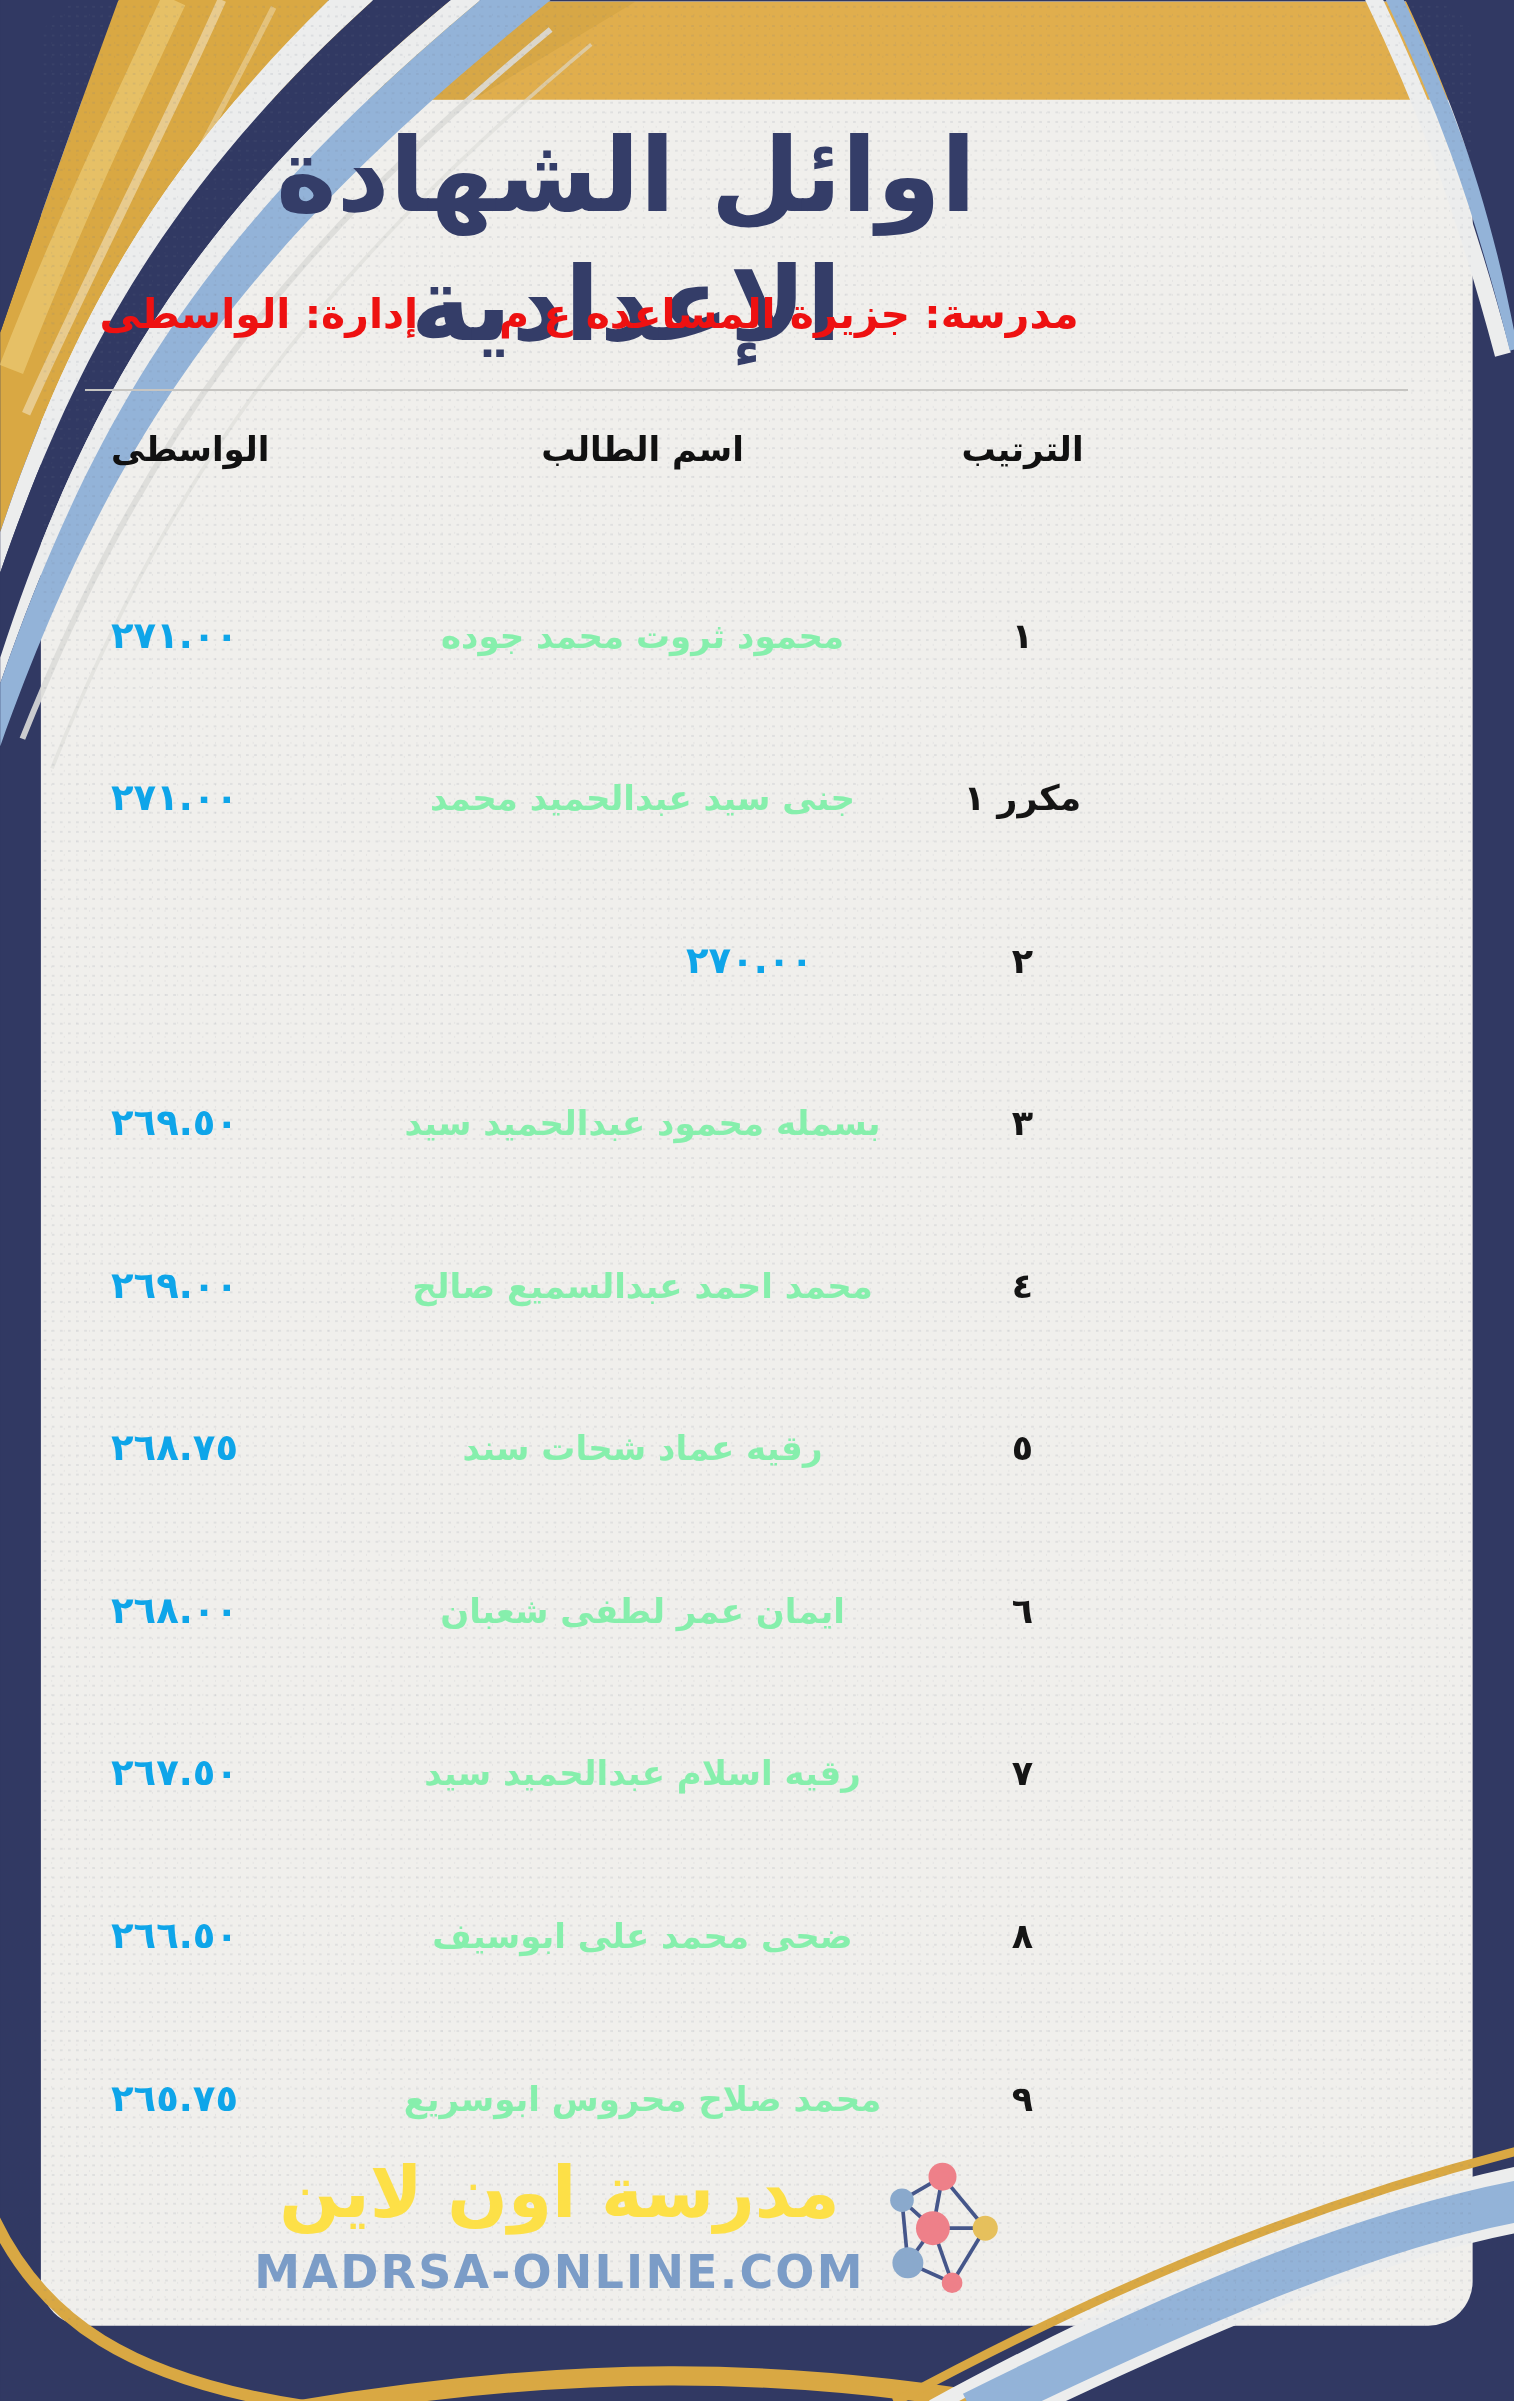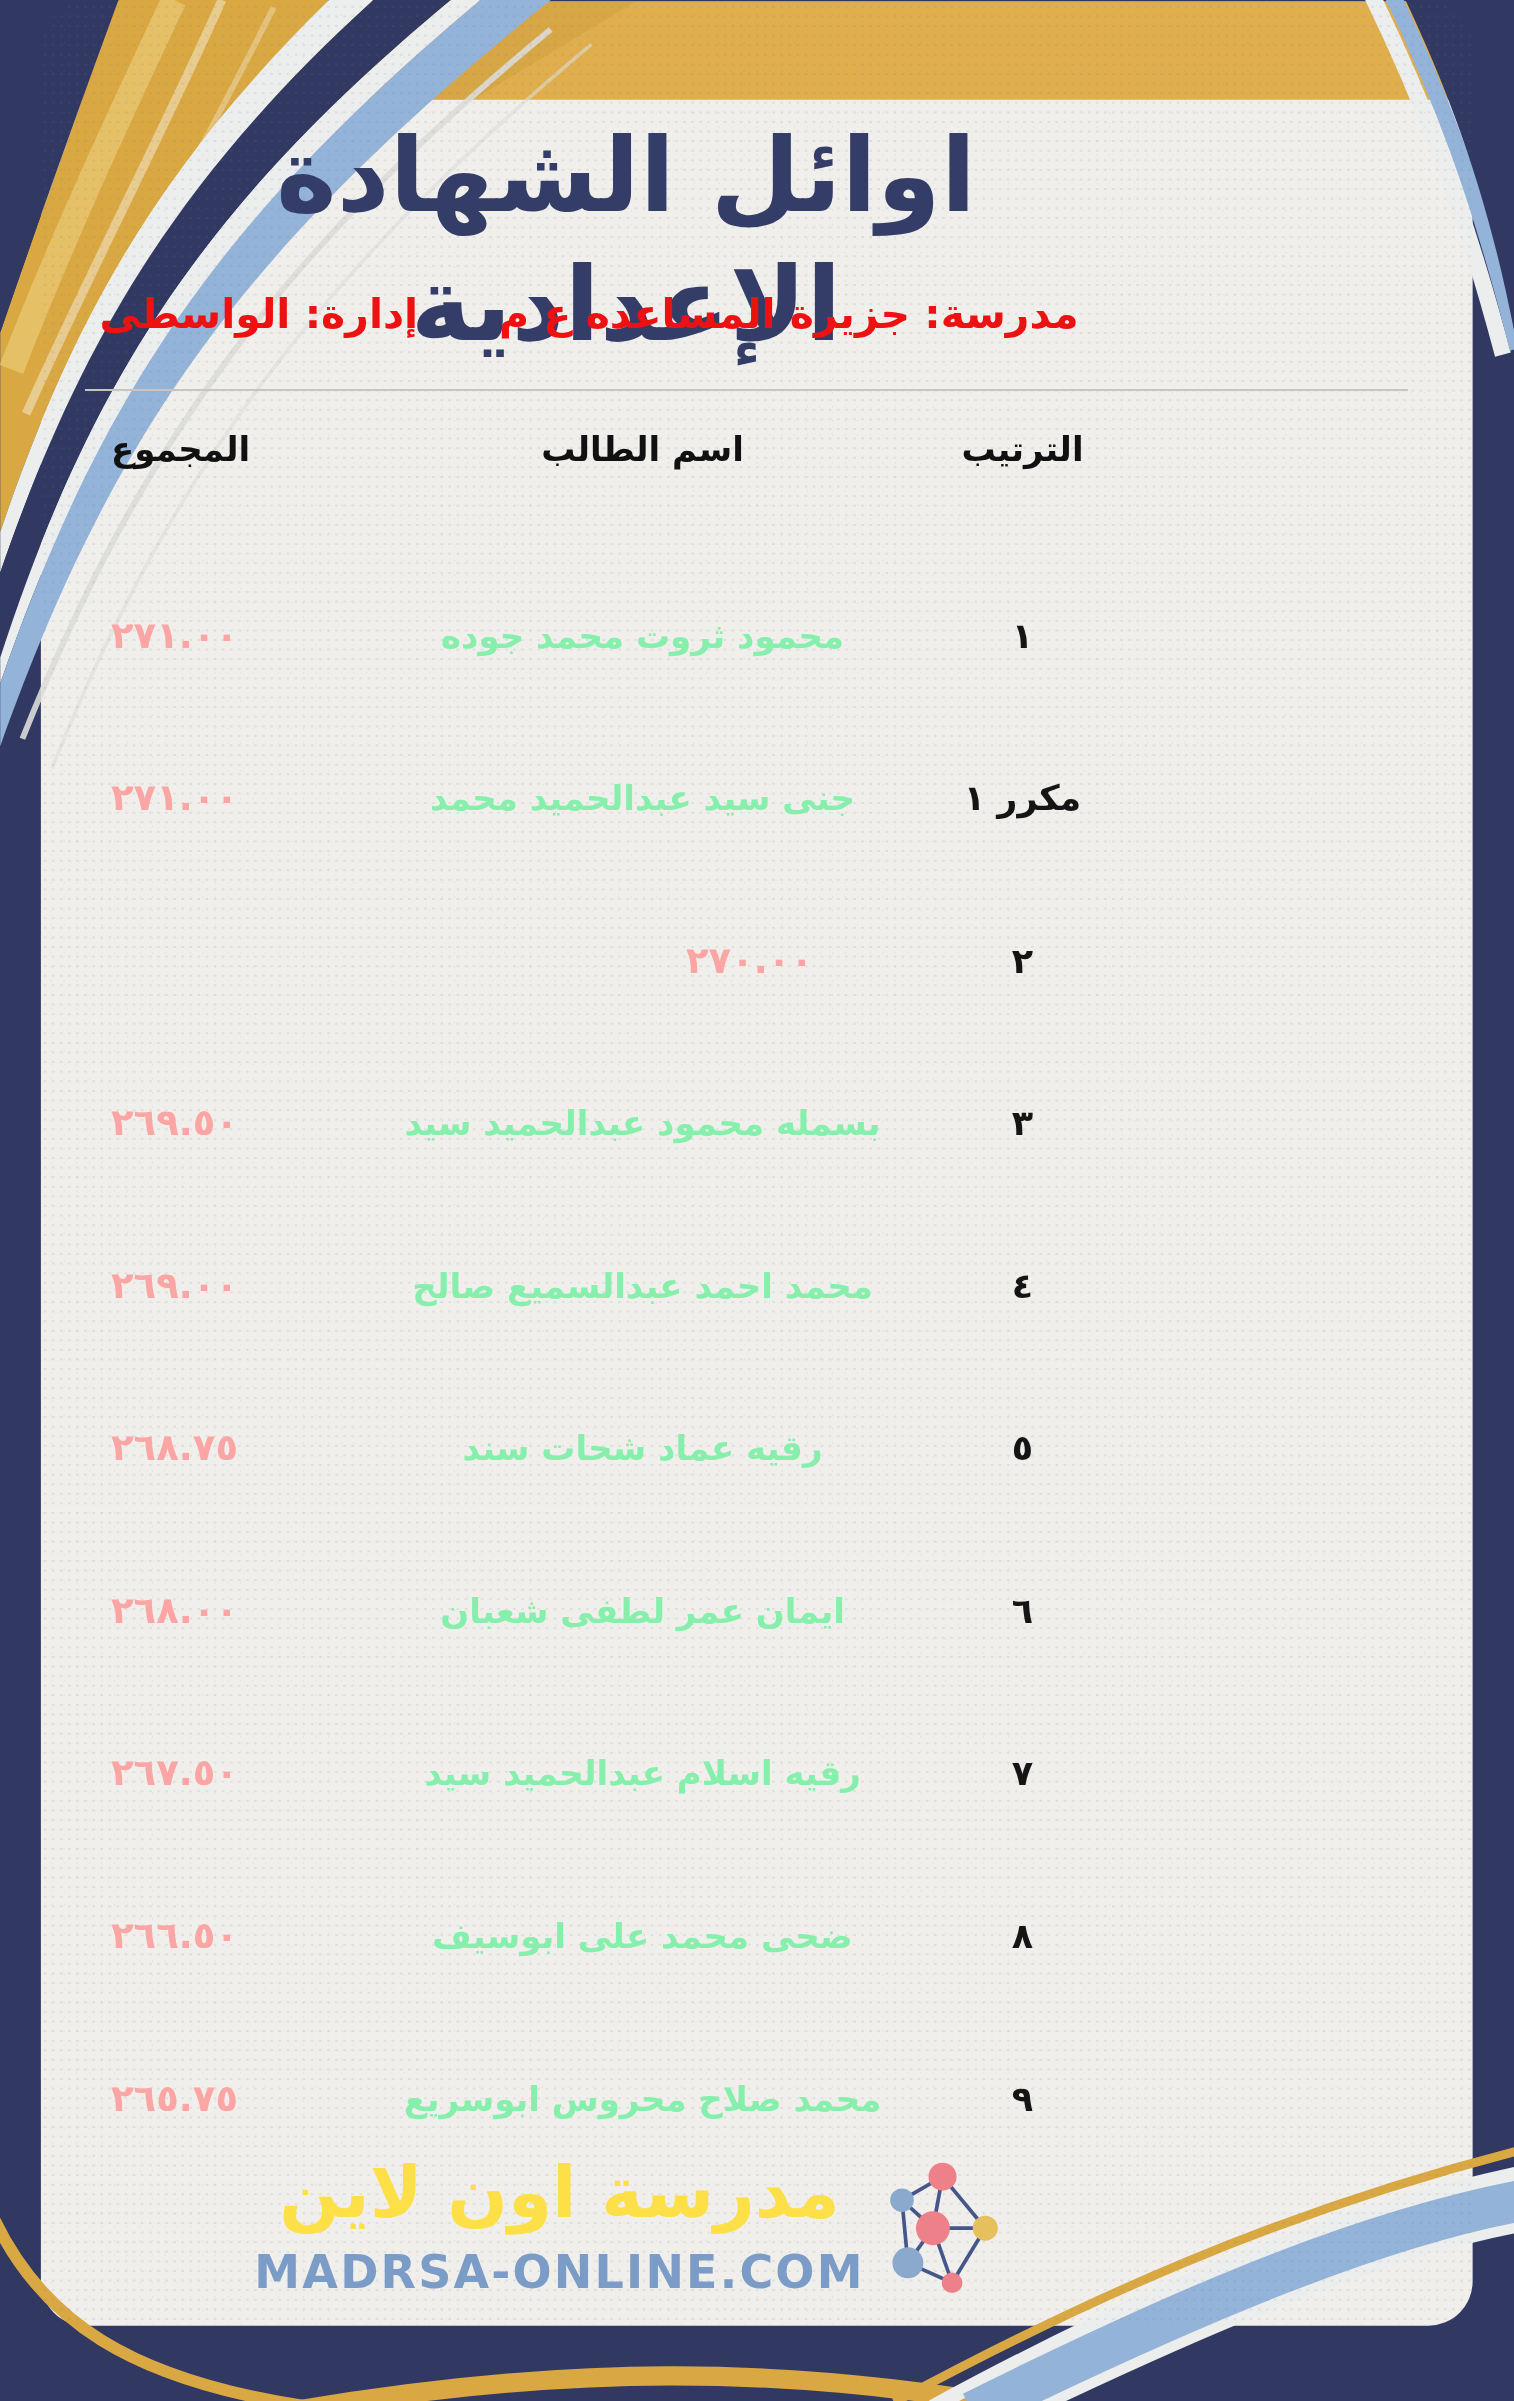--- a/index.html
+++ b/index.html
@@ -73,21 +73,21 @@
   }
   .t-row {
     position: absolute;
     left: 0; right: 0;
     display: flex;
     align-items: baseline;
   }
   .t-row.header { top: 14.8px; }
   .cell.rank  { width: 185px; text-align: center; font-size: 35px; font-weight: bold; color: #151515; }
   .cell.name  { flex: 1; text-align: center; font-size: 34px; font-weight: bold; color: #86efac; }
-  .cell.total { width: 244px; text-align: left; font-size: 37px; font-weight: bold; color: #fca5a5; }
+  .cell.total { width: 244px; text-align: left; font-size: 37px; font-weight: bold; color: #0ea5e9; }
   .t-row.header .cell { font-size: 34px; color: #111; }
   .t-row .name.underlined { text-decoration: underline; text-underline-offset: 7.4px; }
   .footer-brand {
     position: absolute;
     top: 2154px; left: 0; right: 0;
     display: flex;
     justify-content: center;
     align-items: center;
     gap: 22px;
   }
@@ -171,21 +171,21 @@
       <span>مدرسة: جزيرة المساعده ع م</span>
       <span>إدارة: الواسطى</span>
     </div>
 
     <div class="divider"></div>
 
     <div class="results">
       <div class="t-row header">
         <div class="cell rank">الترتيب</div>
         <div class="cell name">اسم الطالب</div>
-        <div class="cell total">المجموع</div>
+        <div class="cell total">الواسطى</div>
       </div>
       <div>
           <div class="t-row" style="top: 200px;">
     <div class="cell rank">١</div>
     <div class="cell name">محمود ثروت محمد جوده</div>
     <div class="cell total">٢٧١.٠٠</div>
   </div>
           <div class="t-row" style="top: 362px;">
     <div class="cell rank">مكرر ١</div>
     <div class="cell name">جنى سيد عبدالحميد محمد</div>

